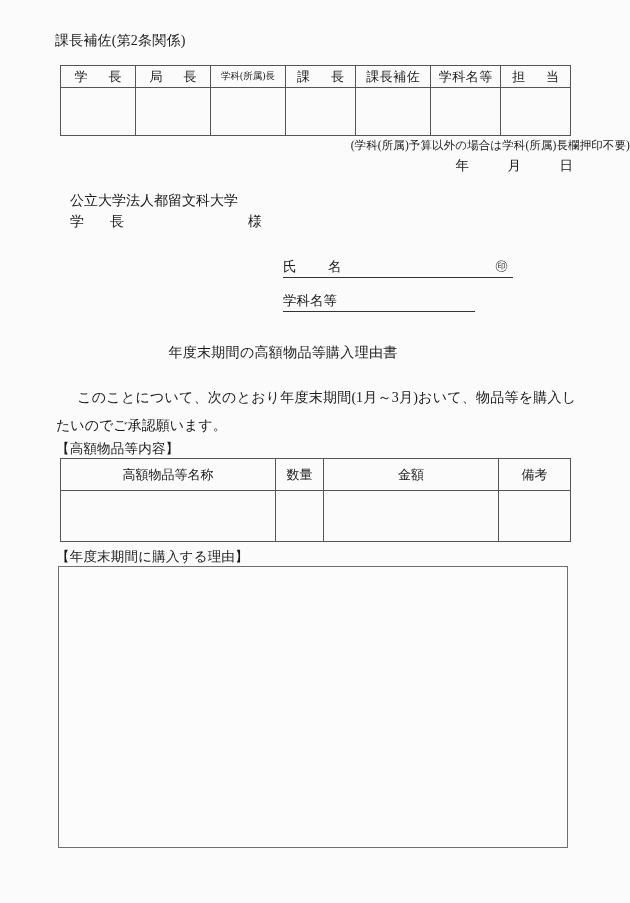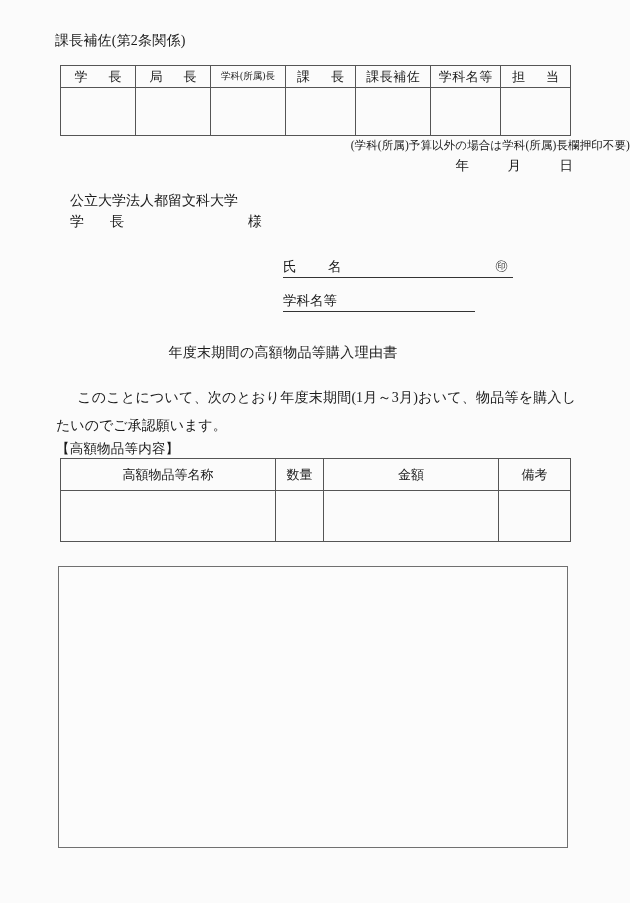--- a/index.html
+++ b/index.html
@@ -323,16 +323,17 @@
     <tbody>
       <tr>
         <td></td>
         <td></td>
         <td></td>
         <td></td>
       </tr>
     </tbody>
   </table>
 
+  <div class="section-heading reason">【年度末期間に購入する理由】</div>
 
   <div class="reason-box"></div>
 
 </div>
 
 </body></html>

